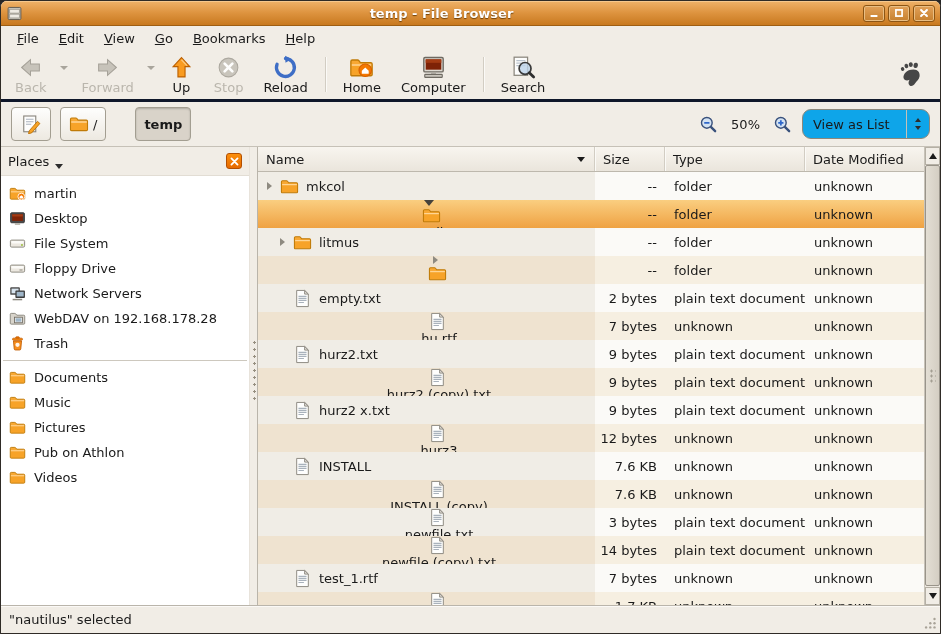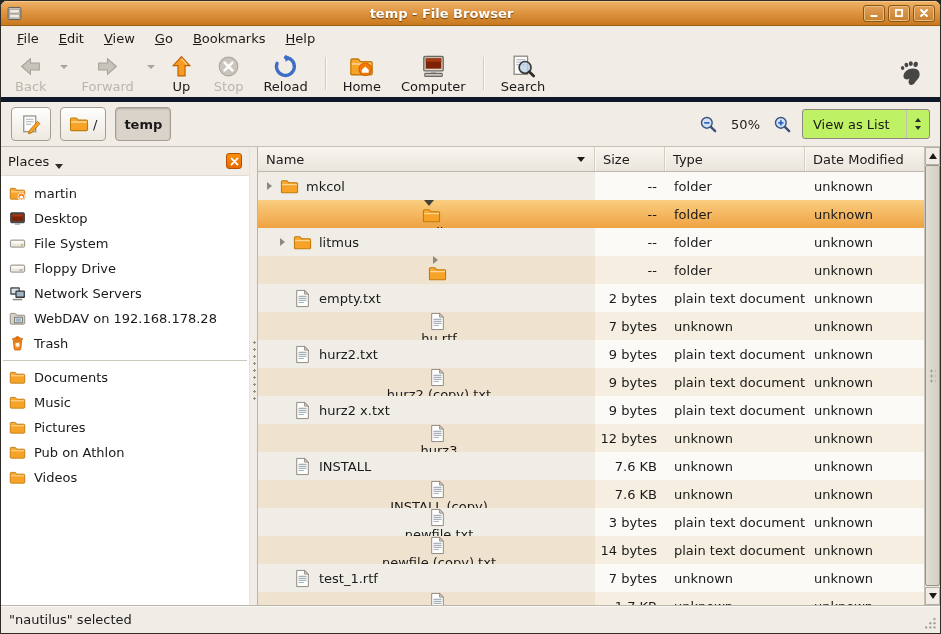--- a/index.html
+++ b/index.html
@@ -20,47 +20,47 @@
     box-shadow:inset 0 0 0 1px #E9BE83;display:flex;align-items:center;justify-content:center;}
   .wbtn svg{width:12px;height:12px;}
 
   
   .menubar{height:24px;flex:none;display:flex;align-items:center;padding-left:6px;background:#F1EDE6;}
   .menu-item{padding:3px 10px;cursor:default;}
   .u{text-decoration:underline;}
 
   
   .toolbar{height:52px;flex:none;display:flex;align-items:stretch;padding:2px 10px 2px 4px;
-    background:#F1EDE6;border-bottom:5px solid #0f172a;}
+    background:#F1EDE6;border-bottom:3px solid #0f172a;}
   .tbtn{display:flex;flex-direction:column;align-items:center;justify-content:center;padding:2px 10px;border-radius:4px;}
   .ticon{width:25px;height:25px;}
   .ticon svg{width:100%;height:100%;}
   .tlabel{margin-top:0;}
   .tbtn.disabled .tlabel{color:#BAB6AD;}
   .tdrop{display:flex;align-items:center;justify-content:center;width:15px;padding-bottom:14px;}
   .tdrop i{width:0;height:0;border-top:4px solid #A9A59C;border-left:4px solid transparent;border-right:4px solid transparent;}
   .tsep{width:1px;background:#D2CDC3;box-shadow:1px 0 0 #FBFAF7;margin:5px 7px;}
   .gnome-logo{margin-left:auto;align-self:center;width:26px;height:30px;margin-right:8px;}
   .gnome-logo svg{width:100%;height:100%;}
 
   
   .locbar{height:45px;flex:none;display:flex;align-items:center;padding:0 10px;
     background:#F1EDE6;border-bottom:1px solid #C6C1B7;}
   .lbtn{height:34px;min-width:40px;display:flex;align-items:center;justify-content:center;gap:4px;
     background:linear-gradient(#FEFEFD,#EDE9E1);border:1px solid #A39E91;border-radius:4px;
     padding:0 8px;margin-right:9px;}
   .lbtn .bicon{width:20px;height:20px;}
   .lbtn .bicon svg{width:100%;height:100%;}
-  .lbtn.pressed{background:#D9D3C9;box-shadow:inset 0 1px 2px rgba(0,0,0,.2);font-weight:bold;}
+  .lbtn.pressed{background:#D9D3C9;box-shadow:inset 0 1px 2px rgba(0,0,0,.2);font-weight:bold;margin-left:20px;}
   .loc-right{margin-left:auto;display:flex;align-items:center;}
   .zbtn{width:19px;height:19px;}
   .zbtn svg{width:100%;height:100%;}
   .zoom-label{margin:0 13px;}
-  .combo{height:30px;width:128px;display:flex;align-items:stretch;background:#bef264;
-    border:1px solid #8D887B;border-radius:3px;margin-left:10px;}
+  .combo{height:30px;width:128px;display:flex;align-items:stretch;background:#0ea5e9;
+    border:1px solid #8D887B;border-radius:9px;margin-left:10px;}
   .combo-label{flex:1;display:flex;align-items:center;padding-left:10px;}
   .combo-spin{width:23px;border-left:1px solid #C6C1B7;display:flex;flex-direction:column;
     align-items:center;justify-content:center;gap:4px;}
   .tri-up-s{width:0;height:0;border-bottom:4px solid #2c2c2c;border-left:3.5px solid transparent;border-right:3.5px solid transparent;}
   .tri-dn-s{width:0;height:0;border-top:4px solid #2c2c2c;border-left:3.5px solid transparent;border-right:3.5px solid transparent;}
 
   
   .main{flex:1;display:flex;min-height:0;background:#fff;}
   .sidebar{width:248px;flex:none;display:flex;flex-direction:column;background:#fff;}
   .places-bar{height:29px;flex:none;display:flex;align-items:center;background:#F1EDE6;

